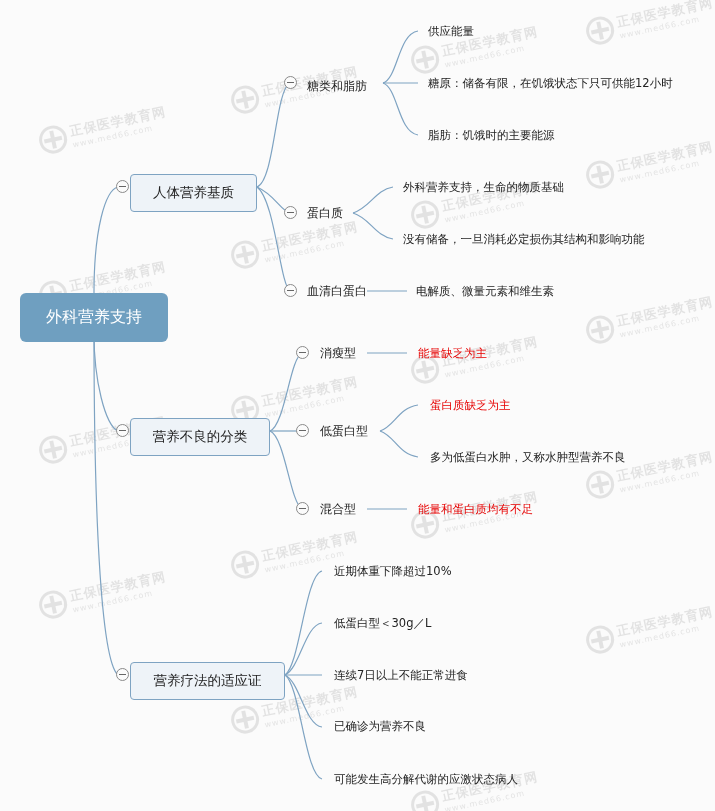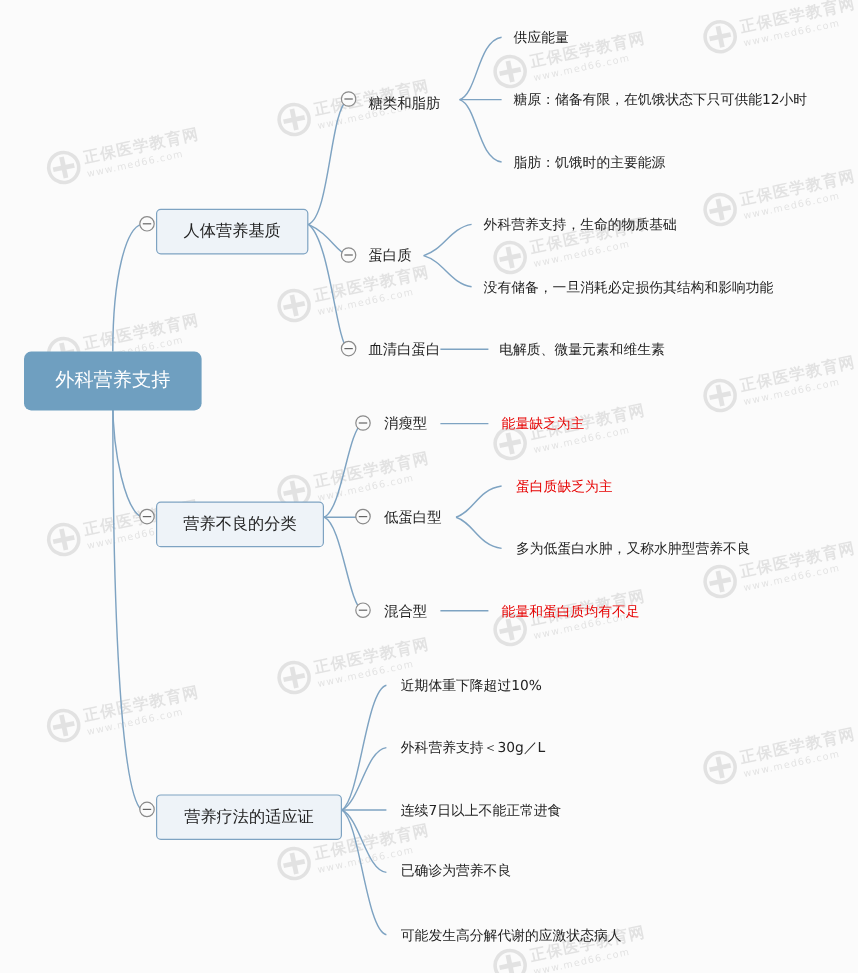--- a/index.html
+++ b/index.html
@@ -141,16 +141,16 @@
 
 <div class="toggle" style="left:296px;top:502px;"></div>
 <div class="sub" style="left:320px;top:501px;">混合型</div>
 <div class="leaf red" style="left:418px;top:501px;">能量和蛋白质均有不足</div>
 
 <div class="toggle" style="left:116px;top:668px;"></div>
 <div class="branch" style="left:130px;top:662px;width:155px;">
   <span>营养疗法的适应证</span>
 </div>
 <div class="leaf" style="left:334px;top:563px;">近期体重下降超过10%</div>
-<div class="leaf" style="left:334px;top:615px;">外科营养支持＜30g／L</div>
+<div class="leaf" style="left:334px;top:615px;">低蛋白型＜30g／L</div>
 <div class="leaf" style="left:334px;top:667px;">连续7日以上不能正常进食</div>
 <div class="leaf" style="left:334px;top:719px;font-family:Liberation Mono, monospace;">已确诊为营养不良</div>
 <div class="leaf" style="left:334px;top:771px;">可能发生高分解代谢的应激状态病人</div>
 
 </body></html>

